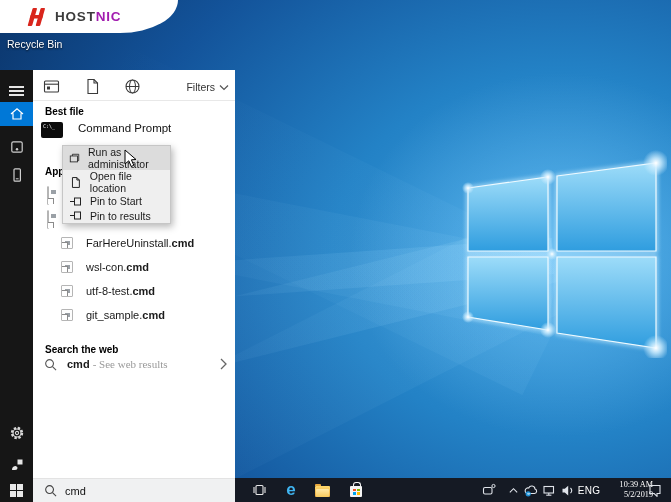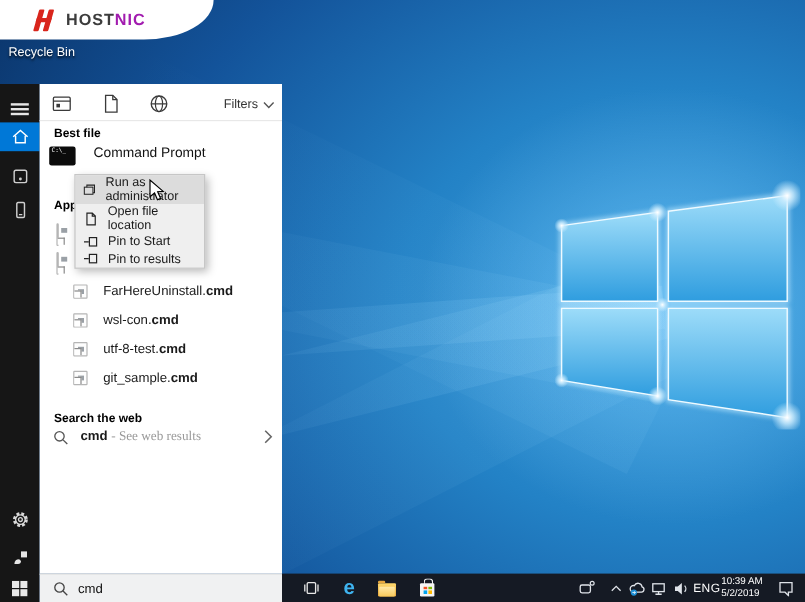--- a/index.html
+++ b/index.html
@@ -96,22 +96,22 @@
   .taskbar { position:absolute; left:235px; top:478px; width:436px; height:24px; background:#151a24; z-index:4; }
   .tb { position:absolute; top:4px; width:16px; height:16px; display:flex; align-items:center; justify-content:center; }
   .tb.taskview { left:16px; }
   .tb.edge { left:48px; color:#3fb4f0; font-weight:bold; font-size:17px; line-height:16px; }
   .tb.explorer { left:79px; }
   .tb.store { left:113px; }
   .tb.tray-app { left:246px; } .tb.chevup { left:270px; } .tb.cloud { left:288px; }
   .tb.network { left:306px; } .tb.speaker { left:324px; }
   .tb-lang { position:absolute; left:340px; top:0; width:28px; height:24px; display:flex; align-items:center; justify-content:center;
     color:#fff; font-size:10px; letter-spacing:.3px; }
-  .tb-clock { position:absolute; left:366px; top:2px; width:42px; height:20px; color:#fff; font-size:8.2px;
-    line-height:9.6px; text-align:left; }
+  .tb-clock { position:absolute; left:376px; top:2px; width:42px; height:20px; color:#fff; font-size:8.2px;
+    line-height:9.6px; text-align:right;font-family:Liberation Serif, serif; }
   .tb.action { left:412px; }
 
   .folder-ico { position:relative; width:15px; height:11px; background:linear-gradient(#ffd96d,#e8a83e); border-radius:1px; margin-top:2px; }
   .folder-ico::before { content:""; position:absolute; left:0; top:-2px; width:6px; height:2px; background:#e8a83e; border-radius:1px 1px 0 0; }
   .folder-ico::after { content:""; position:absolute; left:1px; top:3px; width:13px; height:8px; background:linear-gradient(#ffe9a8,#f7c95c); border-radius:1px; }
   .store-ico { position:relative; width:12px; height:11px; background:#f4f4f4; border-radius:1px; margin-top:3px; }
   .store-ico::before { content:""; position:absolute; left:3px; top:-4px; width:6px; height:4px;
     border:1.4px solid #f4f4f4; border-bottom:none; border-radius:3px 3px 0 0; }
   .ms-flag { position:absolute; left:2.5px; top:2.5px; width:7px; height:6px; display:grid;
     grid-template-columns:3px 3px; grid-template-rows:2.5px 2.5px; gap:1px; }

